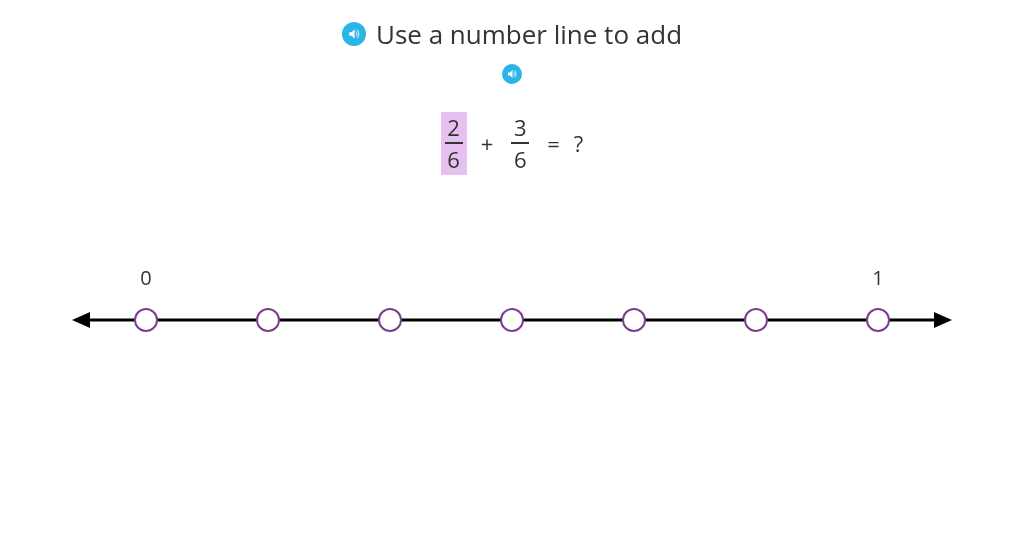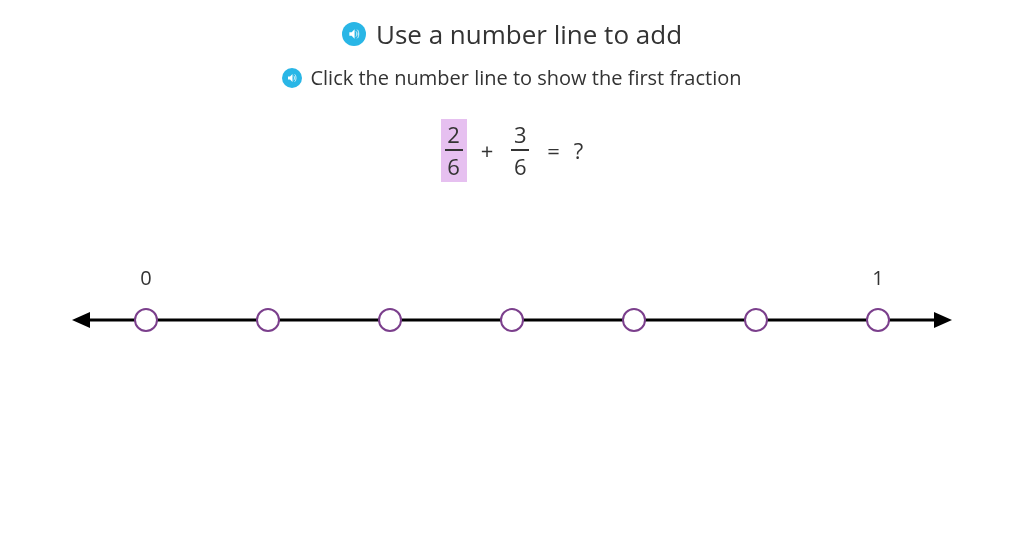--- a/index.html
+++ b/index.html
@@ -118,21 +118,20 @@
   </div>
 
   <div class="subtitle-row">
     <span class="audio-btn small">
       <svg width="12" height="12" viewBox="0 0 24 24" fill="none">
         <path d="M4 9v6h4l5 5V4L8 9H4z" fill="#fff"></path>
         <path d="M16 8c1.5 1 1.5 7 0 8" stroke="#fff" stroke-width="1.5" fill="none" stroke-linecap="round"></path>
         <path d="M18 5c3 2 3 12 0 14" stroke="#fff" stroke-width="1.5" fill="none" stroke-linecap="round"></path>
       </svg>
     </span>
-    <span class="subtitle-text">Click the number line to show the first fraction</span>
   </div>
 
   <div class="equation">
     <span class="fraction highlight">
       <span>2</span>
       <span class="bar"></span>
       <span>6</span>
     </span>
     <span class="op">+</span>
     <span class="fraction">

